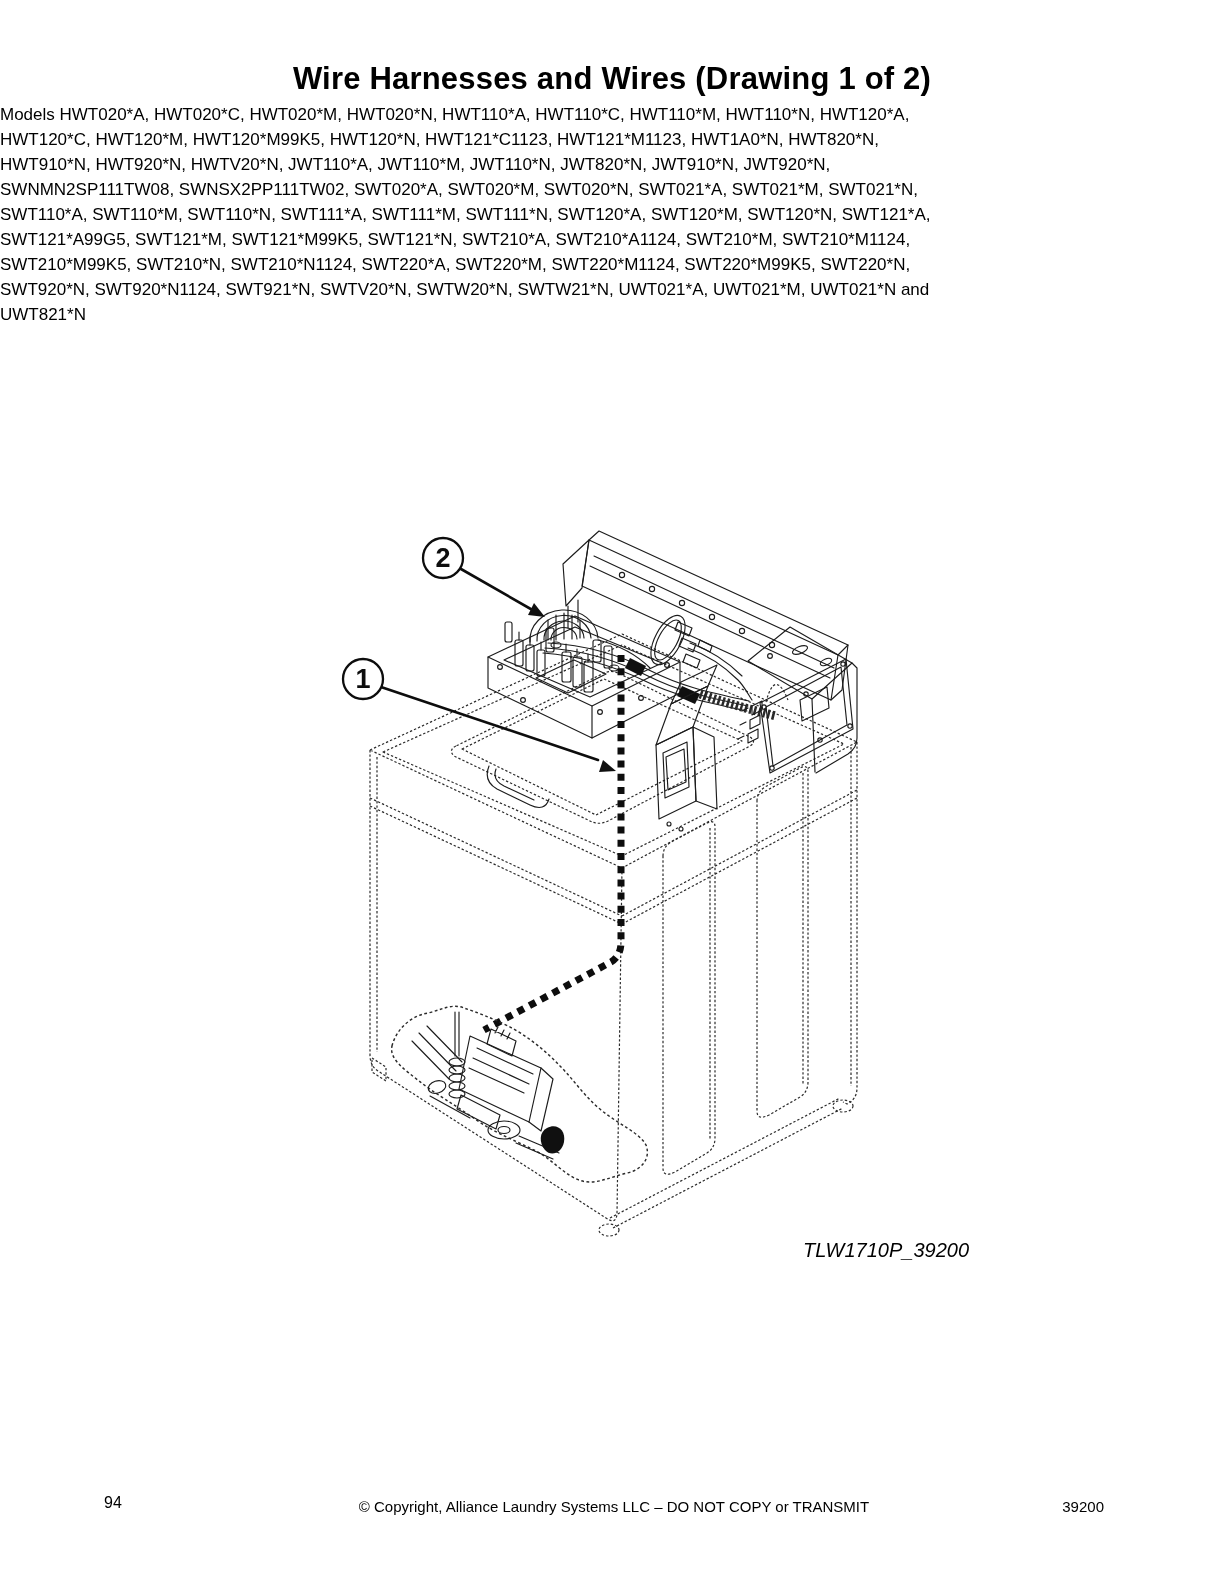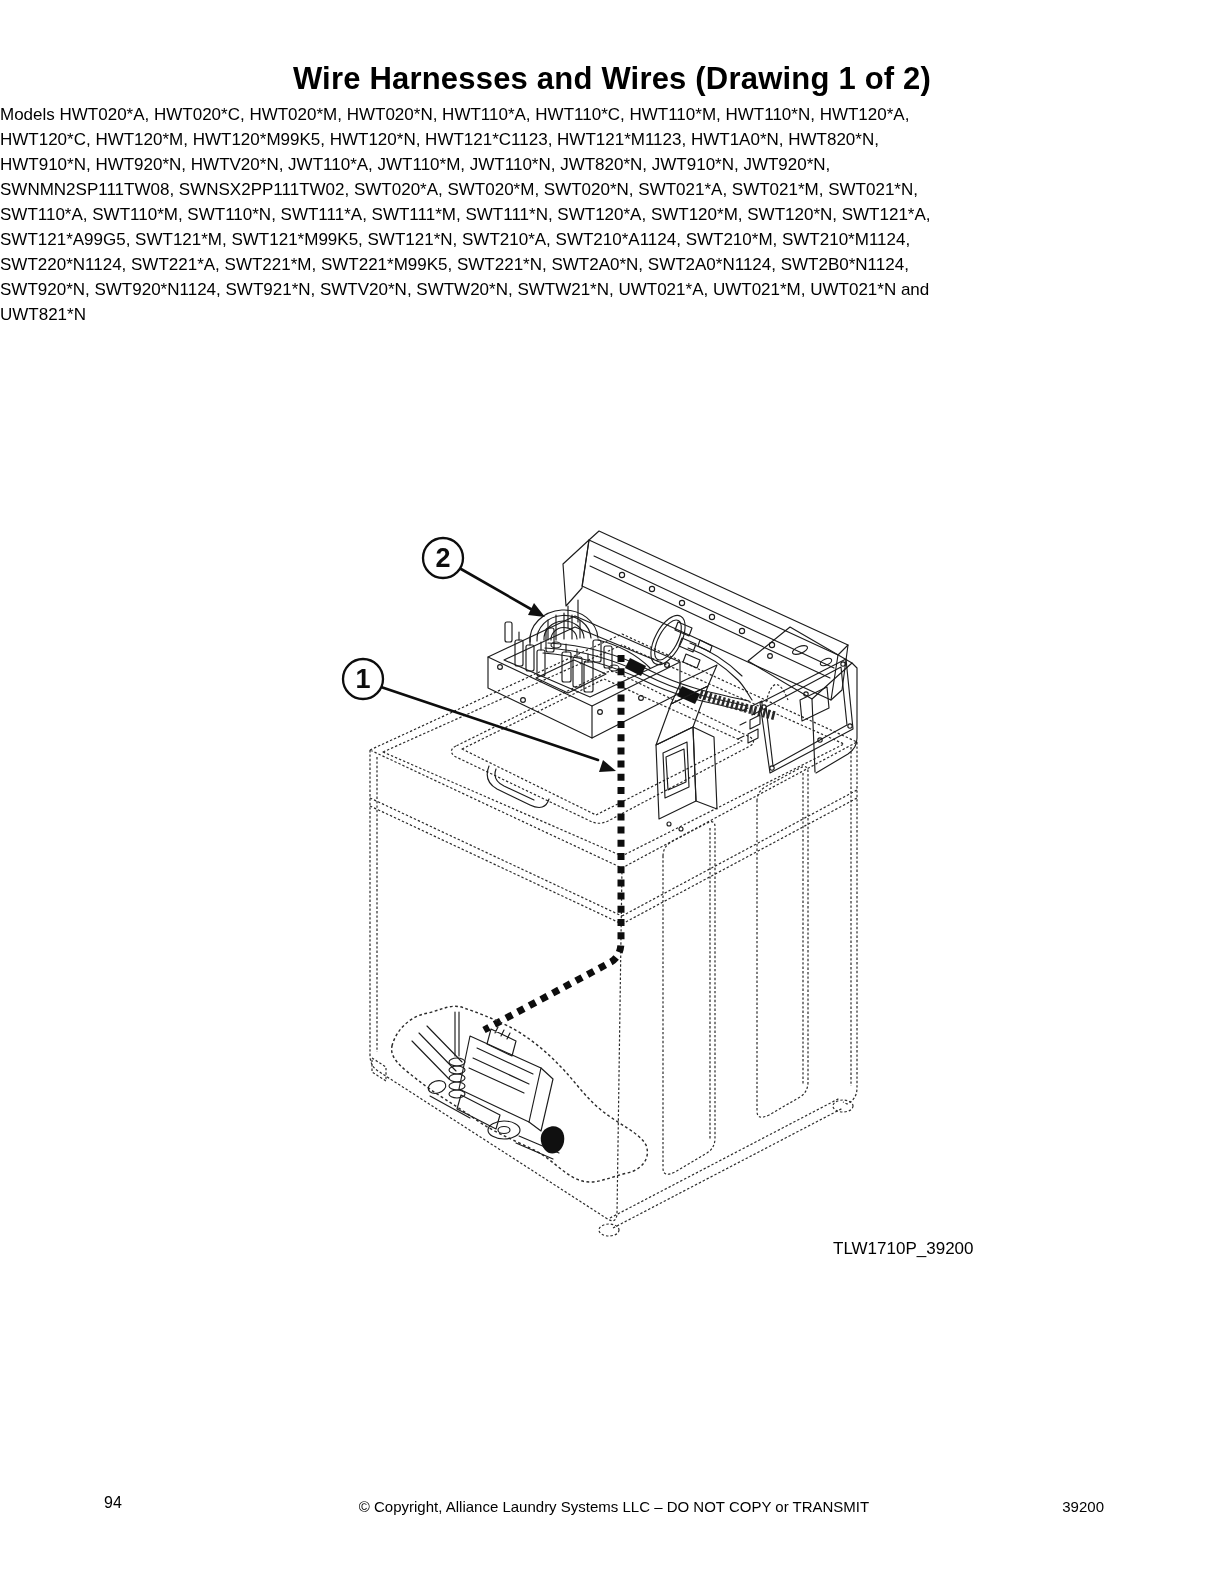--- a/index.html
+++ b/index.html
@@ -10,21 +10,21 @@
   .page-title{
     position:absolute;top:61px;left:0;width:100%;text-align:center;
     font-size:31px;font-weight:bold;letter-spacing:.2px;
   }
   .model-list{
     position:absolute;top:102px;left:0;width:100%;text-align:left;
     font-size:17px;line-height:25px;
   }
   .model-list div{white-space:nowrap;}
   svg.diagram{position:absolute;left:0;top:0;}
-  .draw-code{position:absolute;left:833px;top:1239px;font-size:17px;}
+  .draw-code{position:absolute;left:803px;top:1239px;font-size:20px;font-style:italic;}
   .footer-page{position:absolute;left:104px;top:1494px;font-size:16px;}
   .footer-copy{position:absolute;left:2px;top:1498px;width:100%;text-align:center;font-size:15px;}
   .footer-doc{position:absolute;right:120px;top:1498px;font-size:15px;}
 
   
   .ln{stroke:#1c1c1c;fill:none;stroke-width:1.15;stroke-linejoin:round;stroke-linecap:round;}
   .dsh{stroke:#2b2b2b;fill:none;stroke-width:1.2;stroke-dasharray:2.4 2;stroke-linejoin:round;stroke-linecap:butt;}
   .dsh2{stroke:#2b2b2b;fill:none;stroke-width:1.45;stroke-dasharray:2.8 2.5;stroke-linejoin:round;}
   .blk{fill:#101010;stroke:none;}
   .cable{stroke:#0d0d0d;fill:none;stroke-width:7;stroke-dasharray:7 6.2;stroke-linecap:butt;}
@@ -38,21 +38,21 @@
 
 <div class="page-title">Wire Harnesses and Wires (Drawing 1 of 2)</div>
 
 <div class="model-list">
   <div>Models HWT020*A, HWT020*C, HWT020*M, HWT020*N, HWT110*A, HWT110*C, HWT110*M, HWT110*N, HWT120*A,</div>
   <div>HWT120*C, HWT120*M, HWT120*M99K5, HWT120*N, HWT121*C1123, HWT121*M1123, HWT1A0*N, HWT820*N,</div>
   <div>HWT910*N, HWT920*N, HWTV20*N, JWT110*A, JWT110*M, JWT110*N, JWT820*N, JWT910*N, JWT920*N,</div>
   <div>SWNMN2SP111TW08, SWNSX2PP111TW02, SWT020*A, SWT020*M, SWT020*N, SWT021*A, SWT021*M, SWT021*N,</div>
   <div>SWT110*A, SWT110*M, SWT110*N, SWT111*A, SWT111*M, SWT111*N, SWT120*A, SWT120*M, SWT120*N, SWT121*A,</div>
   <div>SWT121*A99G5, SWT121*M, SWT121*M99K5, SWT121*N, SWT210*A, SWT210*A1124, SWT210*M, SWT210*M1124,</div>
-  <div>SWT220*N1124, SWT221*A, SWT221*M, SWT221*M99K5, SWT221*N, SWT2A0*N, SWT2A0*N1124, SWT2B0*N1124,</div>
+  <div>SWT210*M99K5, SWT210*N, SWT210*N1124, SWT220*A, SWT220*M, SWT220*M1124, SWT220*M99K5, SWT220*N,</div>
   <div>SWT920*N, SWT920*N1124, SWT921*N, SWTV20*N, SWTW20*N, SWTW21*N, UWT021*A, UWT021*M, UWT021*N and</div>
   <div>UWT821*N</div>
 </div>
 
 <svg class="diagram" width="1224" height="1584" viewBox="0 0 1224 1584">
 
   <g>
     <path class="dsh" d="M370,750 L622,634 857,742 622,868 Z"></path>
     <path class="dsh" d="M383,752 L622,645 844,744 622,856 Z"></path>
     <path class="dsh" d="M370,750 L370,1055 Q370,1066 378,1071 L606,1218 Q616,1225 617,1214 L622,868"></path>

